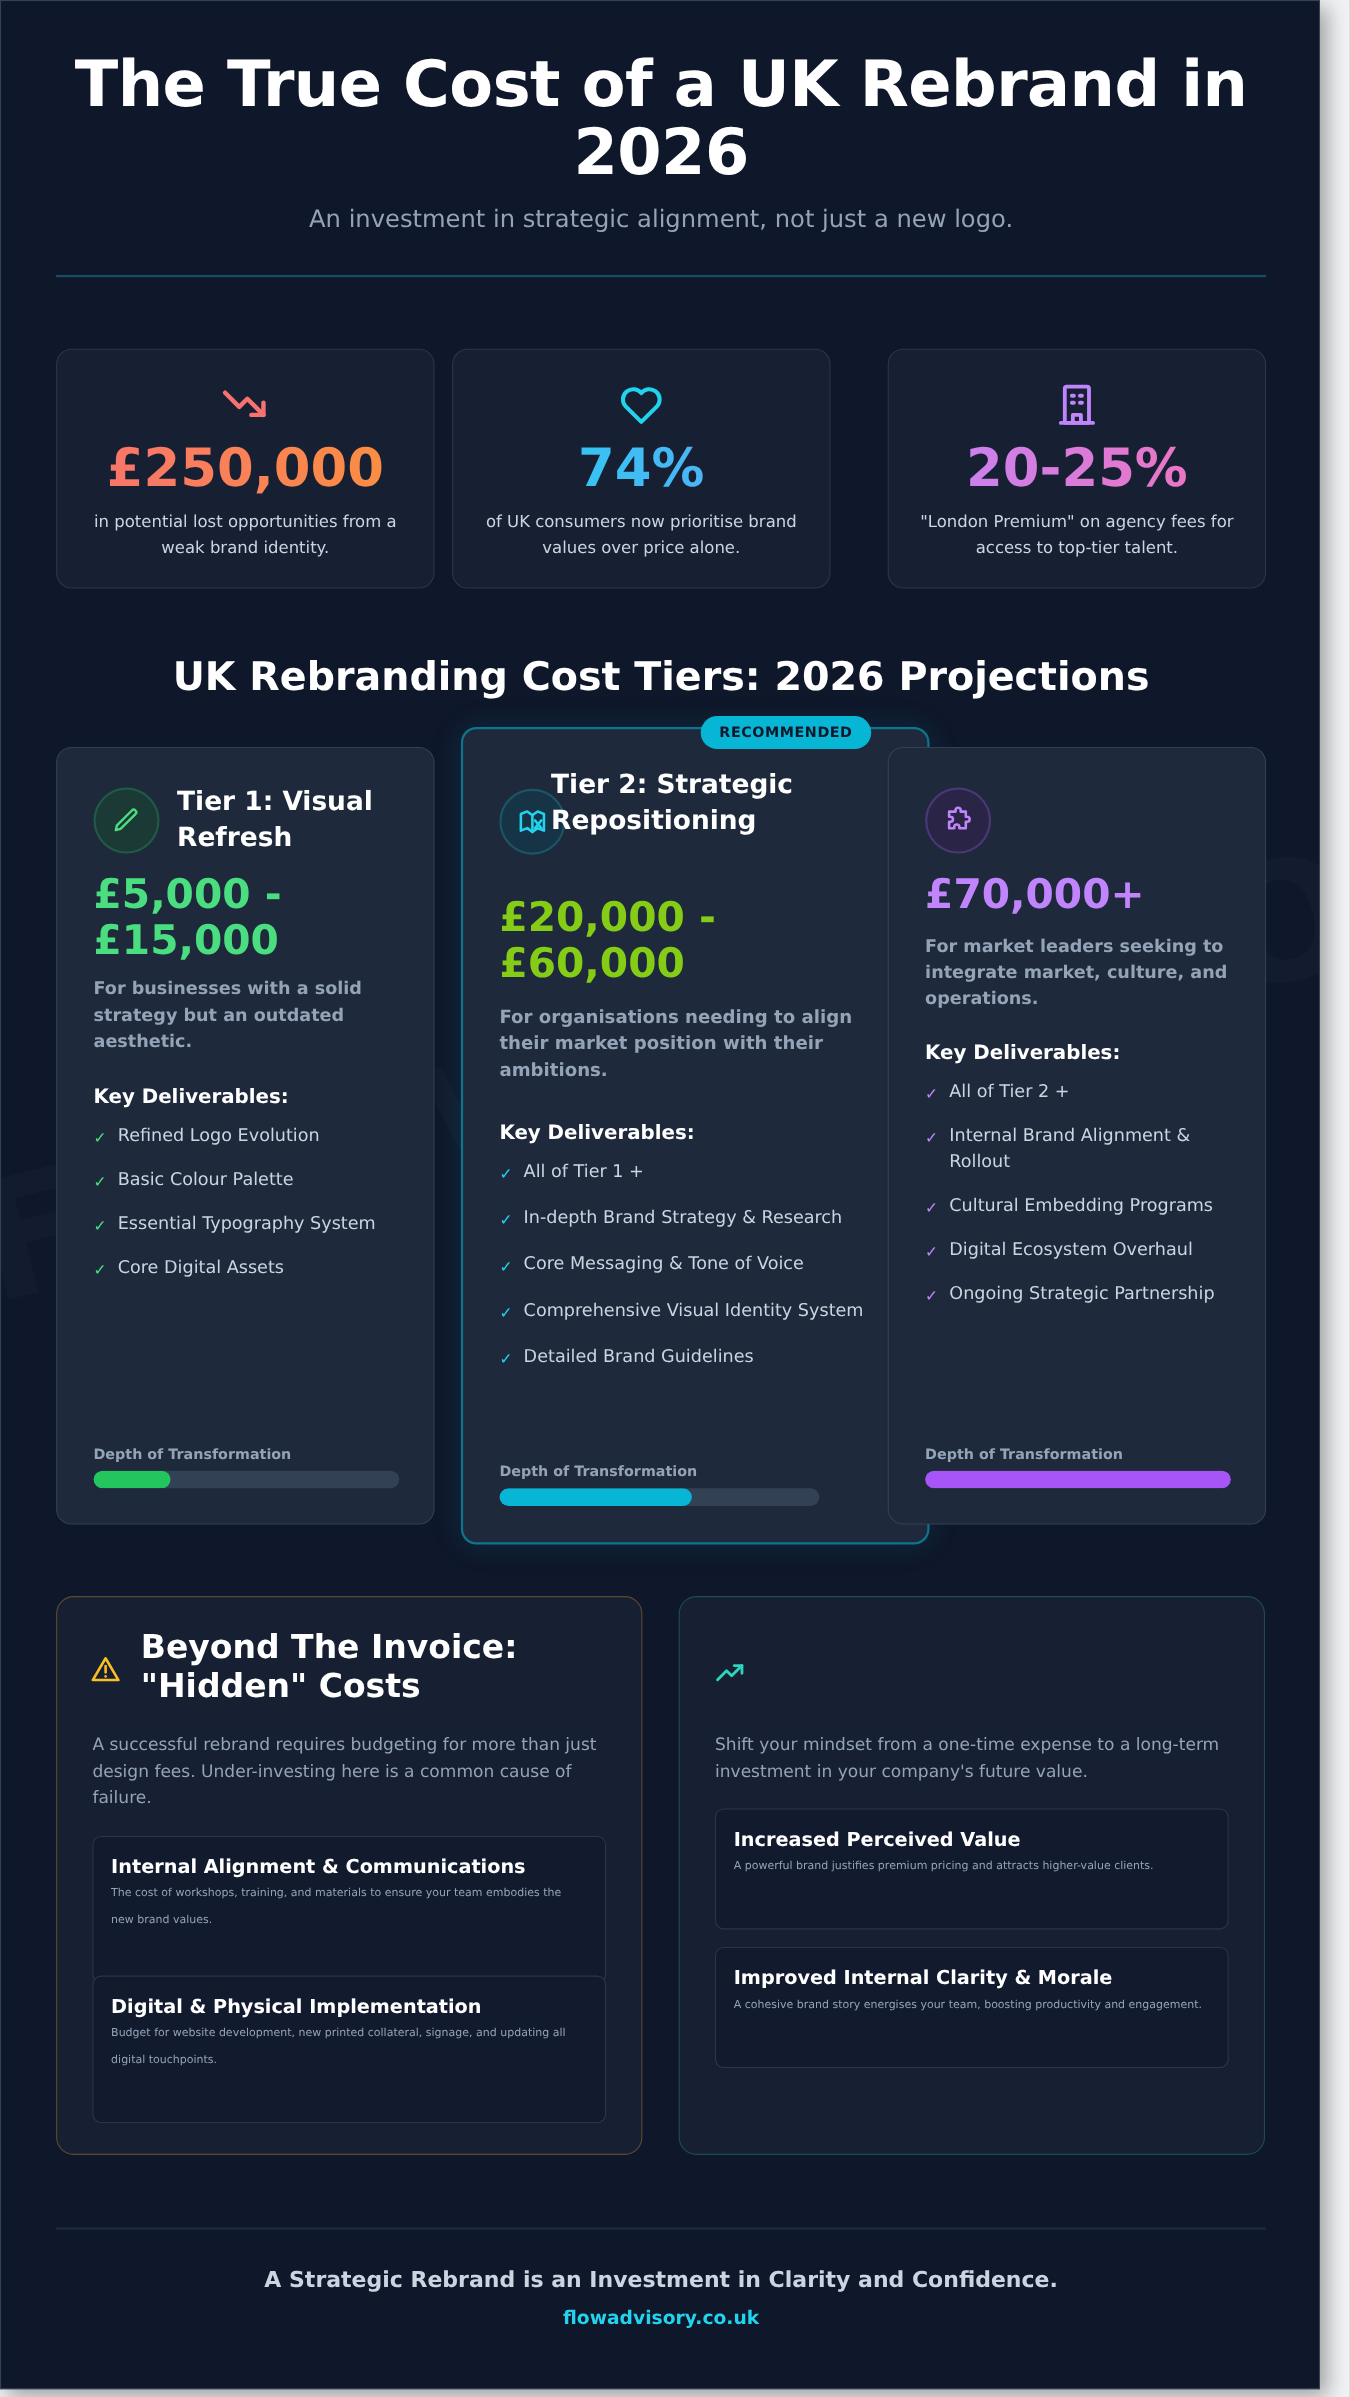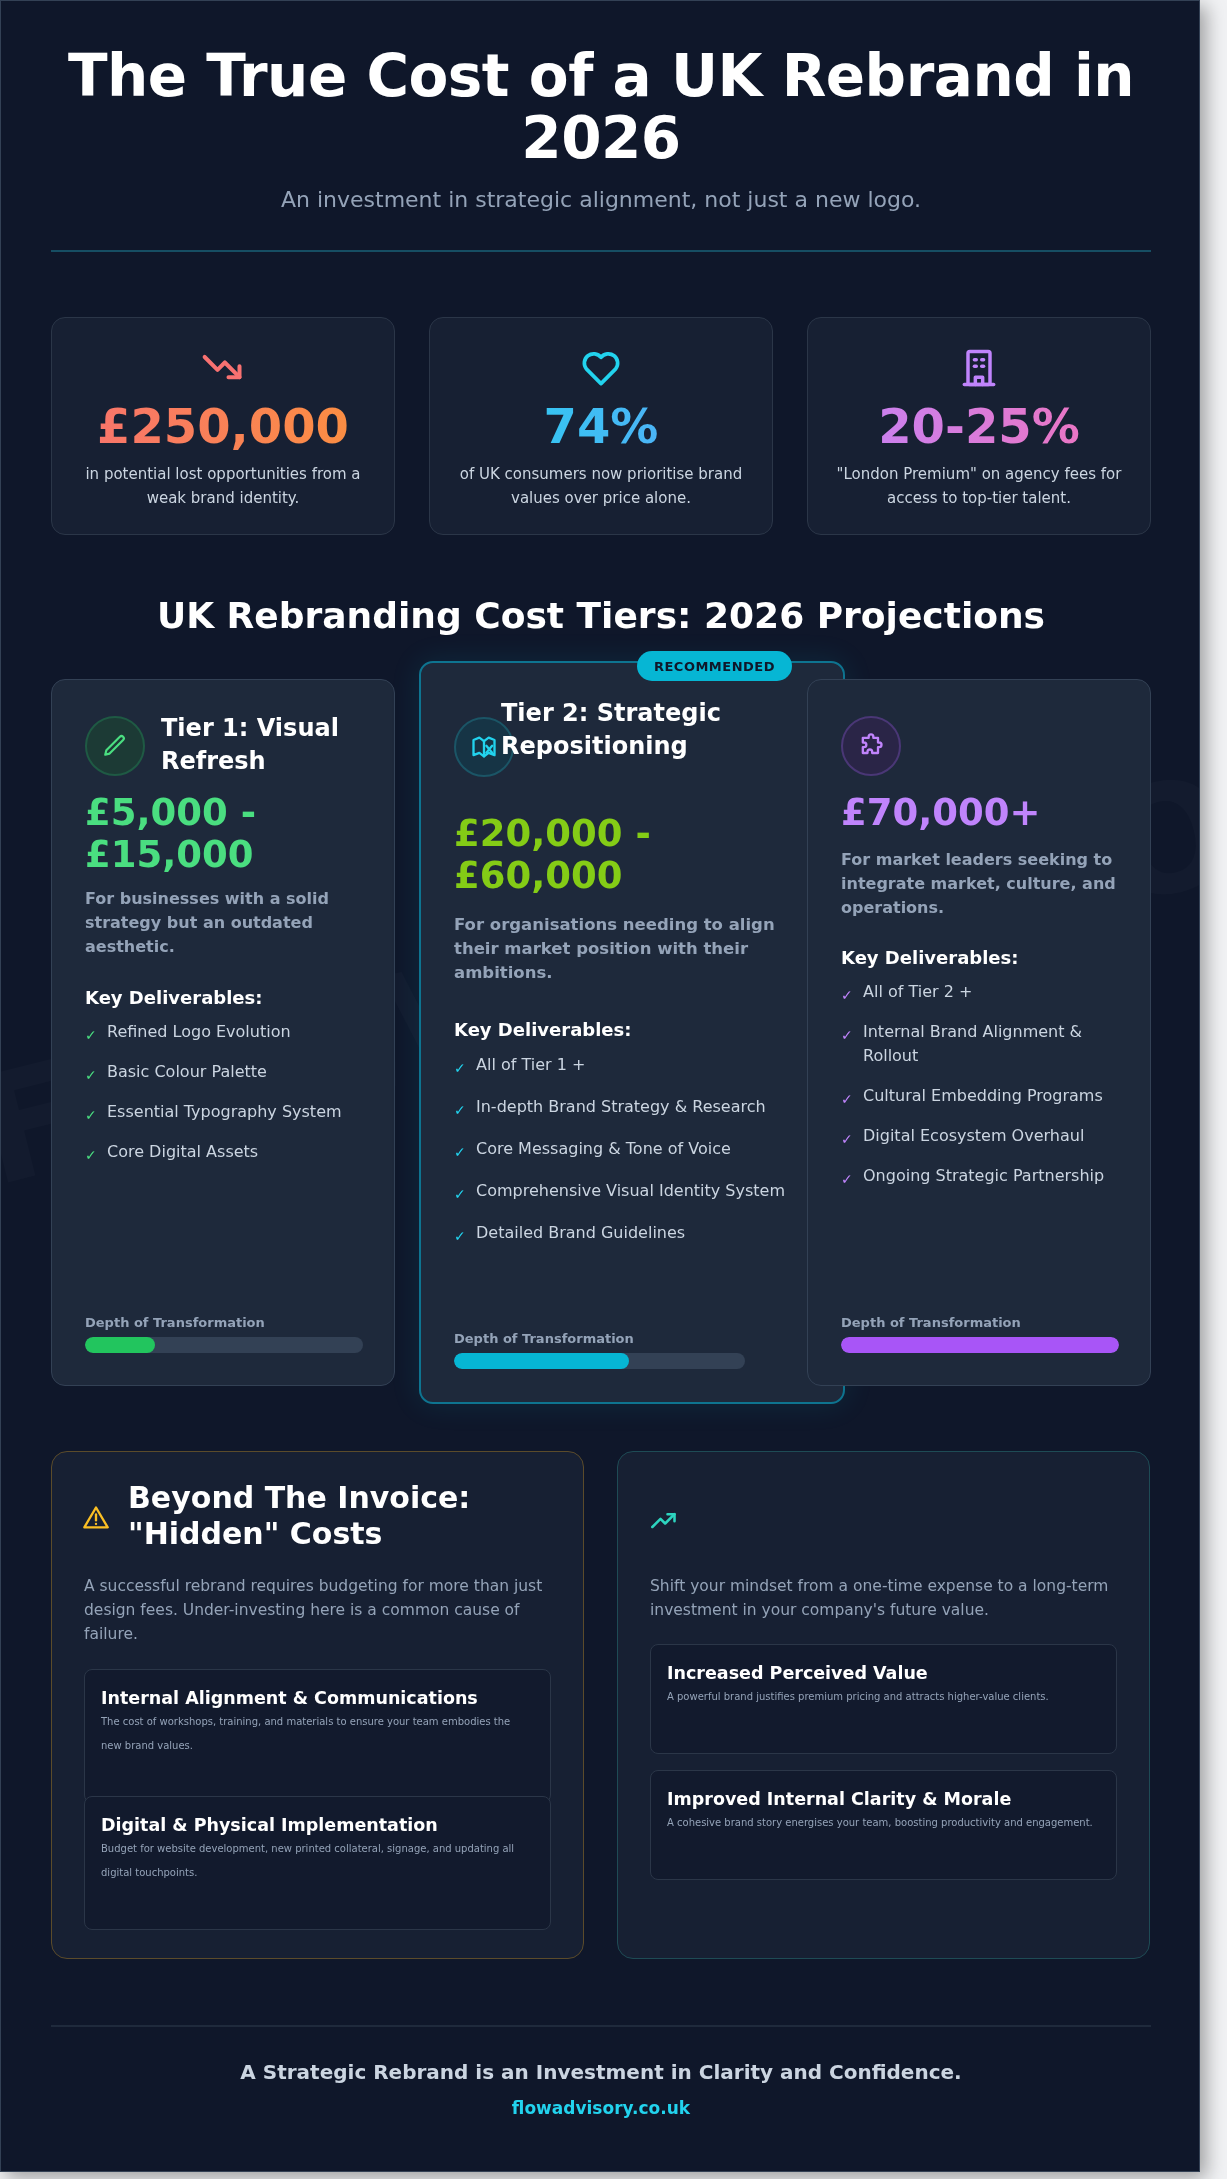--- a/index.html
+++ b/index.html
@@ -100,21 +100,21 @@
   <div class="rule-top"></div>
 
   <div class="stat-card" style="left:50px;">
     <svg class="stat-icon" viewBox="0 0 24 24" fill="none" stroke="#f87171" stroke-width="2.2" stroke-linecap="round" stroke-linejoin="round">
       <polyline points="2,6 9,13 13,9 21,17"></polyline>
         <polyline points="21,11 21,17 15,17"></polyline>
     </svg>
     <div class="stat-value grad-red">£250,000</div>
     <div class="stat-desc">in potential lost opportunities from a weak brand identity.</div>
   </div>
-  <div class="stat-card" style="left:428px;">
+  <div class="stat-card" style="left:410px;">
     <svg class="stat-icon" viewBox="0 0 24 24" fill="none" stroke="#22d3ee" stroke-width="2" stroke-linecap="round" stroke-linejoin="round">
       <path d="M12 20.5 L4 12.5 A4.6 4.6 0 0 1 12 6.2 A4.6 4.6 0 0 1 20 12.5 Z"></path>
     </svg>
     <div class="stat-value grad-blue">74%</div>
     <div class="stat-desc">of UK consumers now prioritise brand values over price alone.</div>
   </div>
   <div class="stat-card" style="left:806px;">
     <svg class="stat-icon" viewBox="0 0 24 24" fill="none" stroke="#c084fc" stroke-width="1.9" stroke-linecap="round" stroke-linejoin="round">
       <rect x="6" y="3" width="12" height="18" rx="1"></rect>
         <line x1="4" y1="21" x2="20" y2="21"></line>

